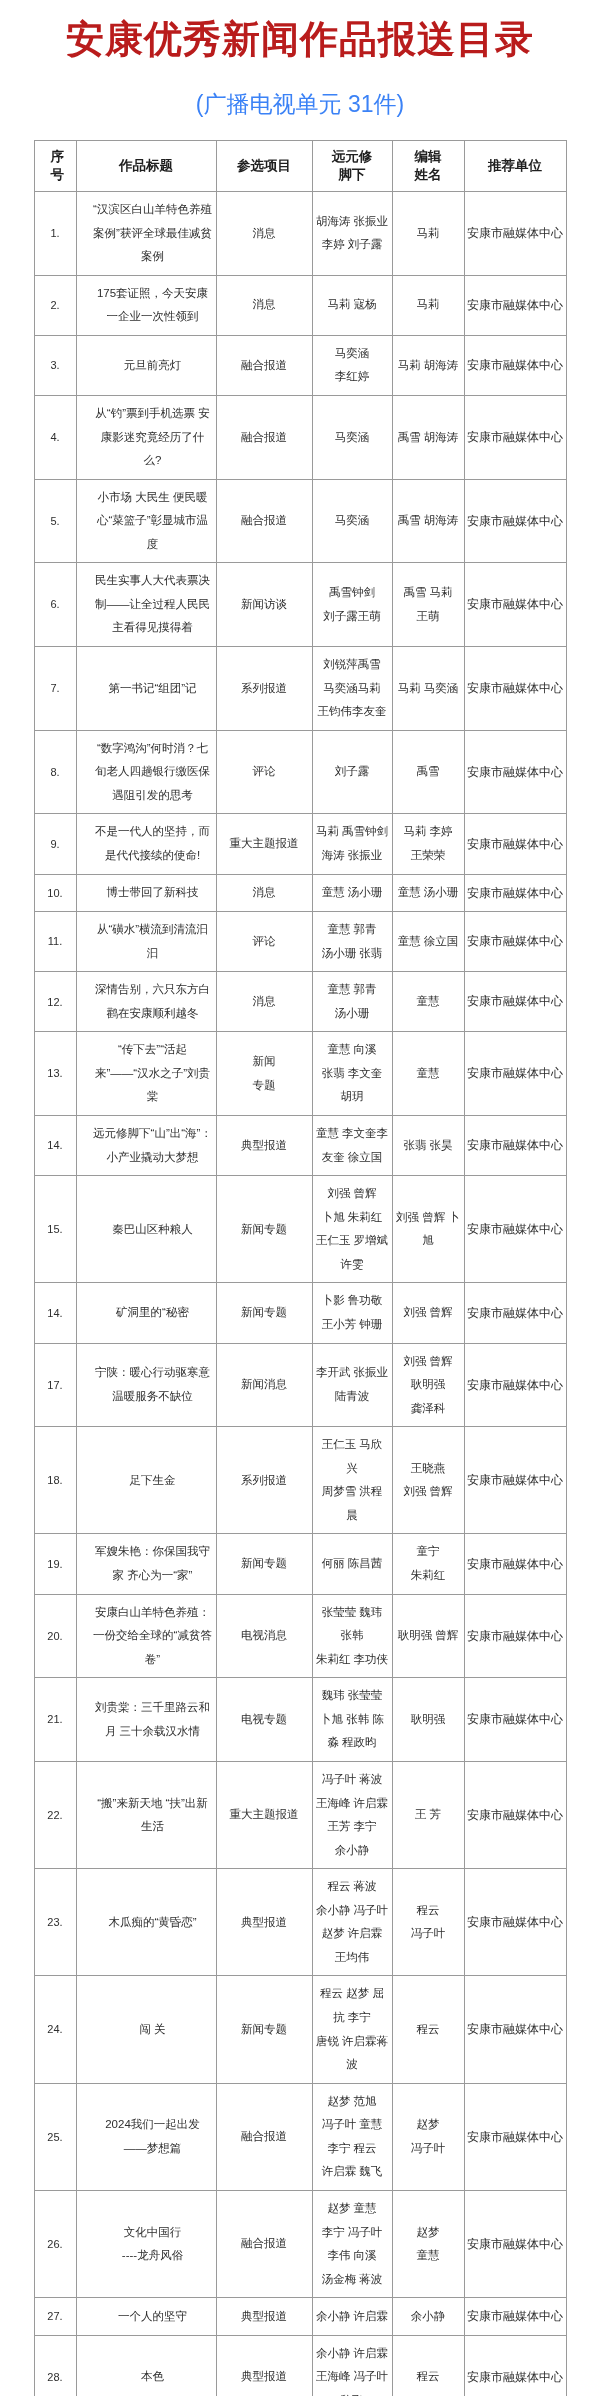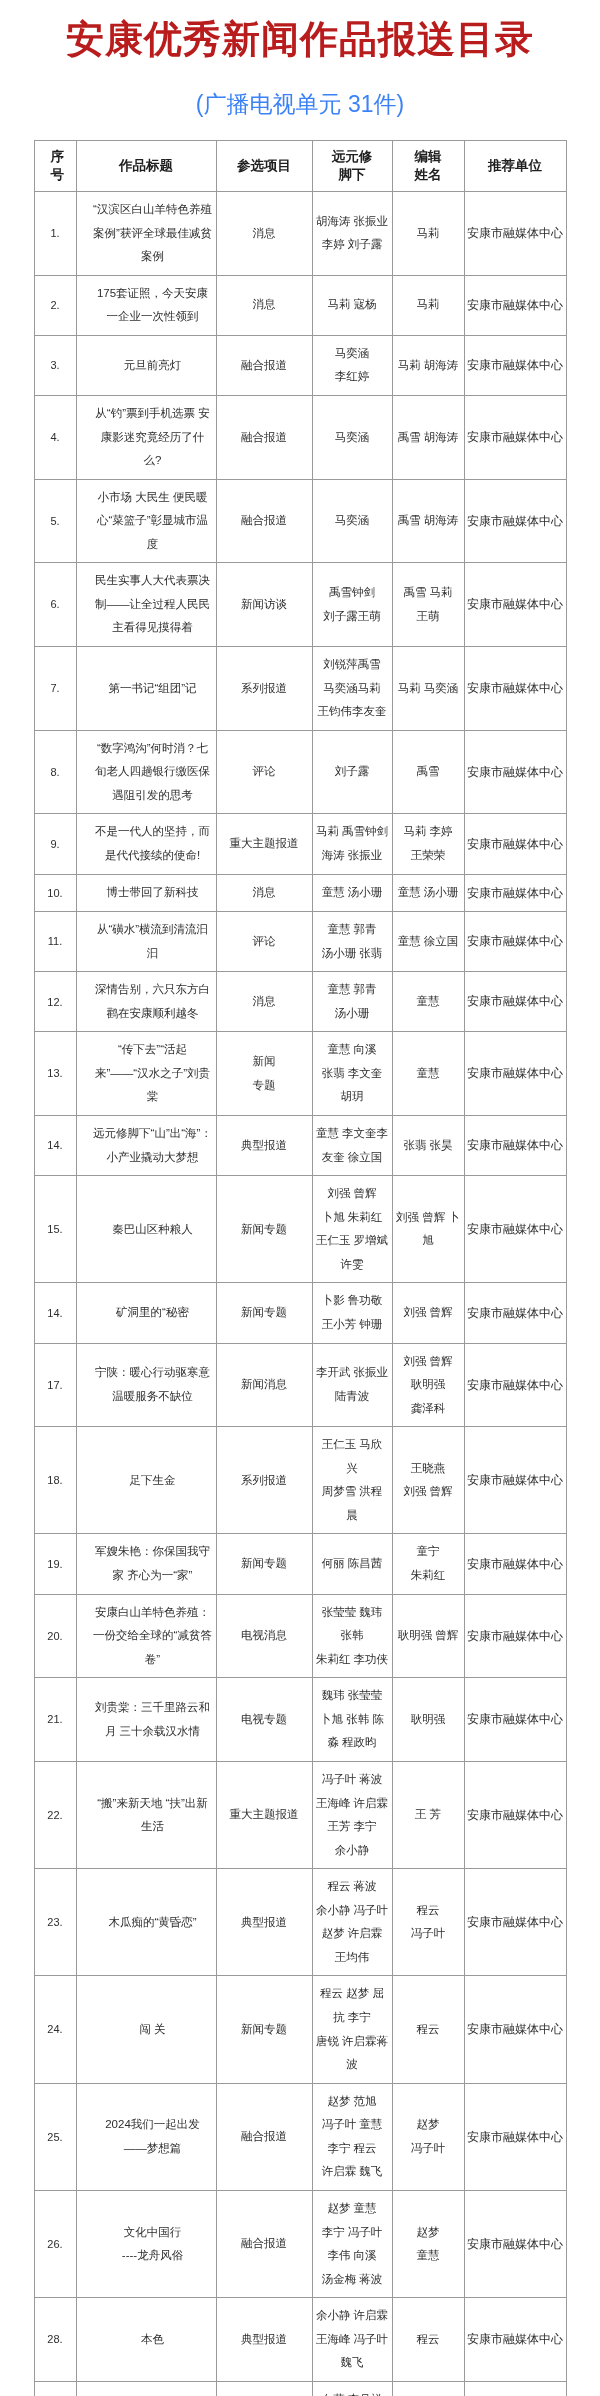--- a/index.html
+++ b/index.html
@@ -335,20 +335,28 @@
           <td class="col-category">融合报道</td>
           <td class="col-authors">赵梦 童慧
 李宁 冯子叶
 李伟 向溪
 汤金梅 蒋波</td>
           <td class="col-editors">赵梦
 童慧</td>
           <td class="col-unit">安康市融媒体中心</td>
         </tr>
         <tr>
+          <td class="col-no">27.</td>
+          <td class="col-title">一个人的坚守</td>
+          <td class="col-category">典型报道</td>
+          <td class="col-authors">余小静 许启霖</td>
+          <td class="col-editors">余小静</td>
+          <td class="col-unit">安康市融媒体中心</td>
+        </tr>
+        <tr>
           <td class="col-no">28.</td>
           <td class="col-title">本色</td>
           <td class="col-category">典型报道</td>
           <td class="col-authors">余小静 许启霖
 王海峰 冯子叶
 魏飞</td>
           <td class="col-editors">程云</td>
           <td class="col-unit">安康市融媒体中心</td>
         </tr>
         <tr>

